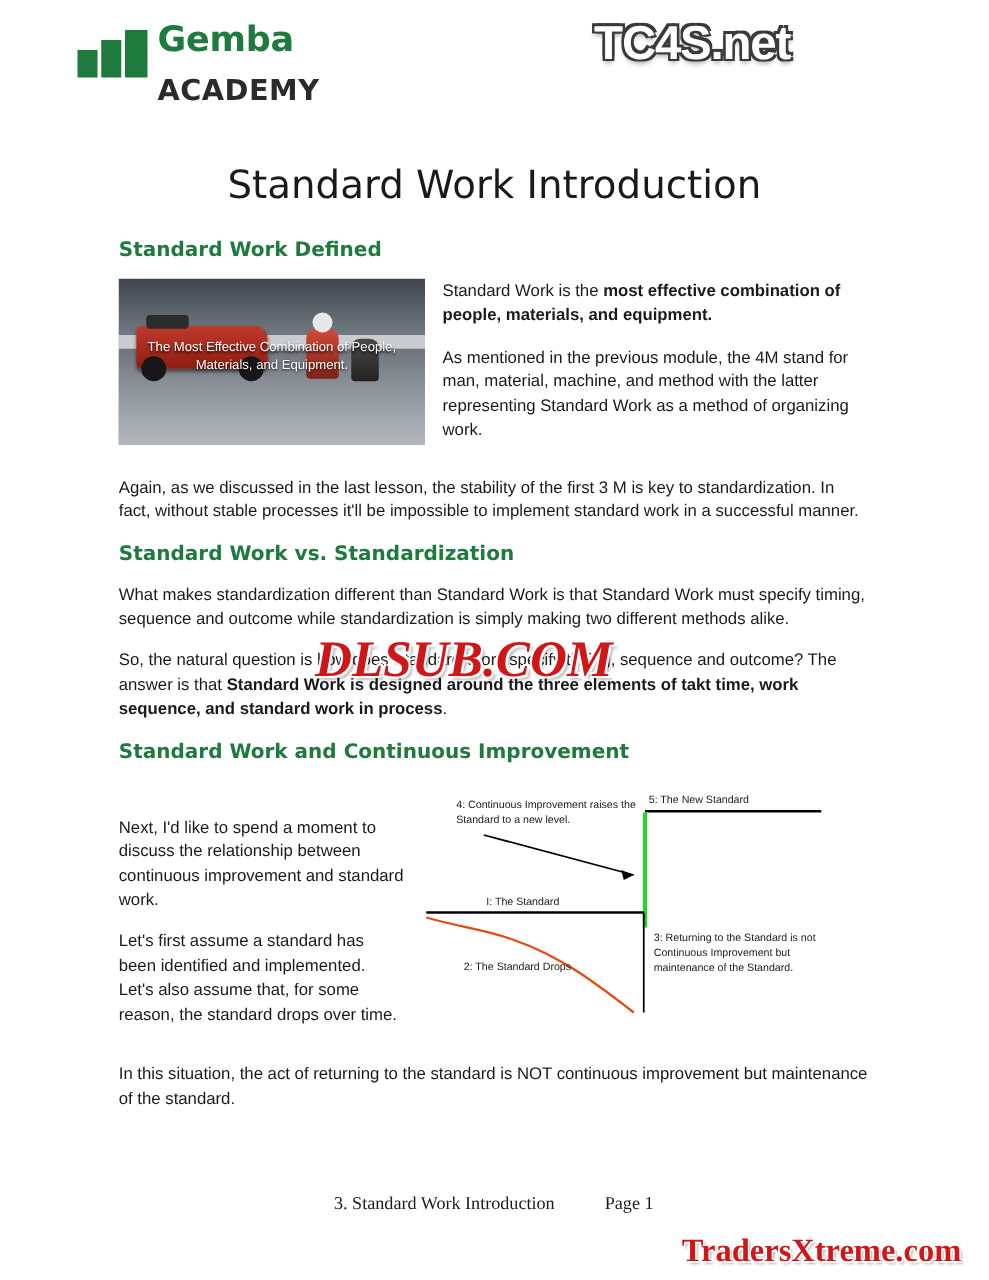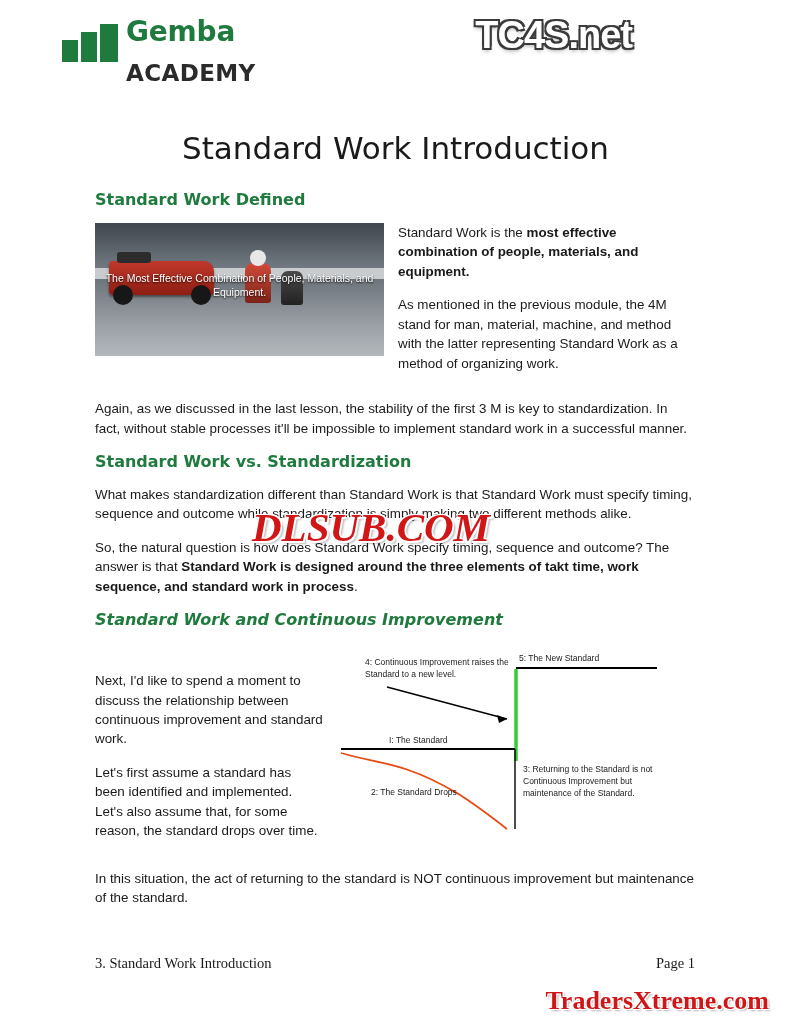--- a/index.html
+++ b/index.html
@@ -103,21 +103,21 @@
     width: 600px;
   }
   h2.section {
     color: #1f7a3d;
     font-size: 16px;
     font-weight: bold;
     margin: 0 0 14px 0;
     font-family: "DejaVu Sans", sans-serif;
   }
   .section-gap-1 { margin-top: 34px; }
-  .section-gap-2 { margin-top: 30px; font-style: italic; }
+  .section-gap-2 { margin-top: 30px; }
   p {
     margin: 0 0 14px 0;
     font-size: 13.4px;
     line-height: 1.45;
     color: #1a1a1a;
   }
   b { font-weight: bold; }
   
   .img-row {
     display: flex;
@@ -125,21 +125,20 @@
     margin-bottom: 12px;
   }
   .photo {
     width: 245px;
     height: 133px;
     flex: 0 0 245px;
     position: relative;
     overflow: hidden;
     background: linear-gradient(#6f7782 0%, #8d949c 45%, #5c6168 46%, #4a4f55 100%);
     margin-right: 14px;
-    padding-left: 44px;
   }
   .photo .sky {
     position: absolute; left:0; top:0; width:100%; height:42%;
     background: linear-gradient(#3f464d, #7e868f);
   }
   .photo .track {
     position: absolute; left:0; top:42%; width:100%; height:58%;
     background: linear-gradient(#6e747b, #9aa0a6 60%, #b3b8bd);
   }
   .photo .wall {
@@ -208,21 +207,21 @@
     position: relative;
     height: 200px;
   }
   
   .footer {
     position: absolute;
     left: 95px;
     top: 955px;
     width: 600px;
     display: flex;
-    justify-content: space-between;
+    justify-content: center;
     font-family: "Liberation Serif", serif;
     font-size: 14.5px;
     color: #1a1a1a;
     gap: 40px;
   }
   
   .wm-dlsub {
     position: absolute;
     left: 252px;
     top: 487px;

